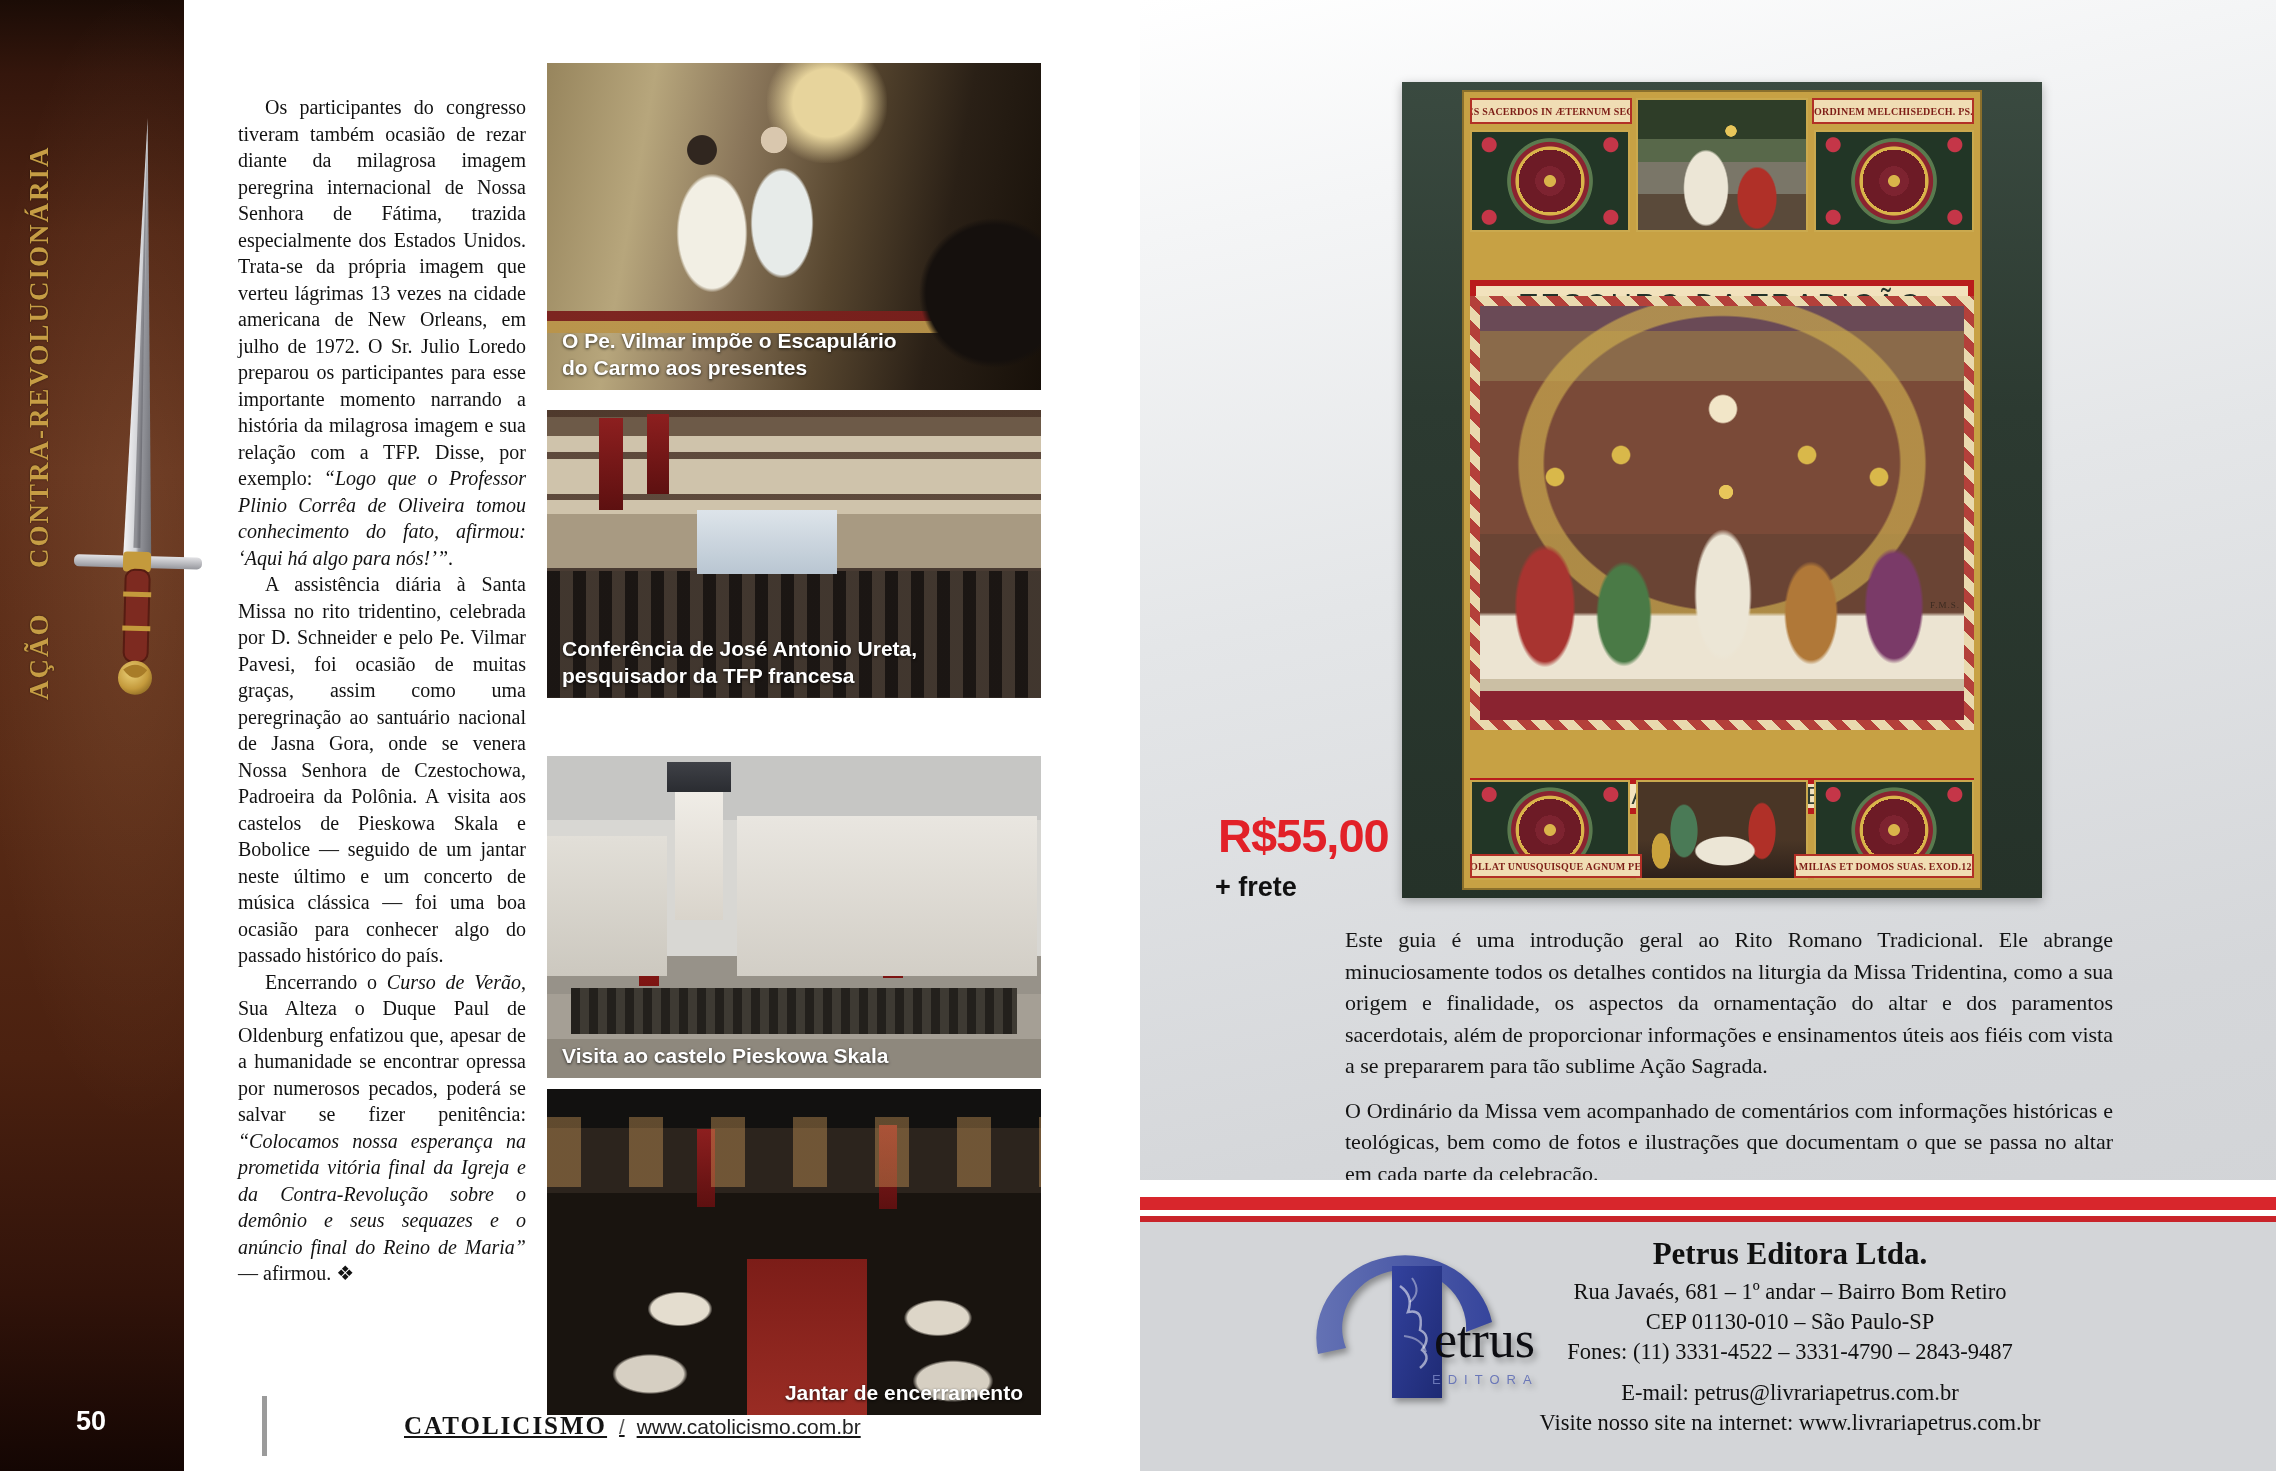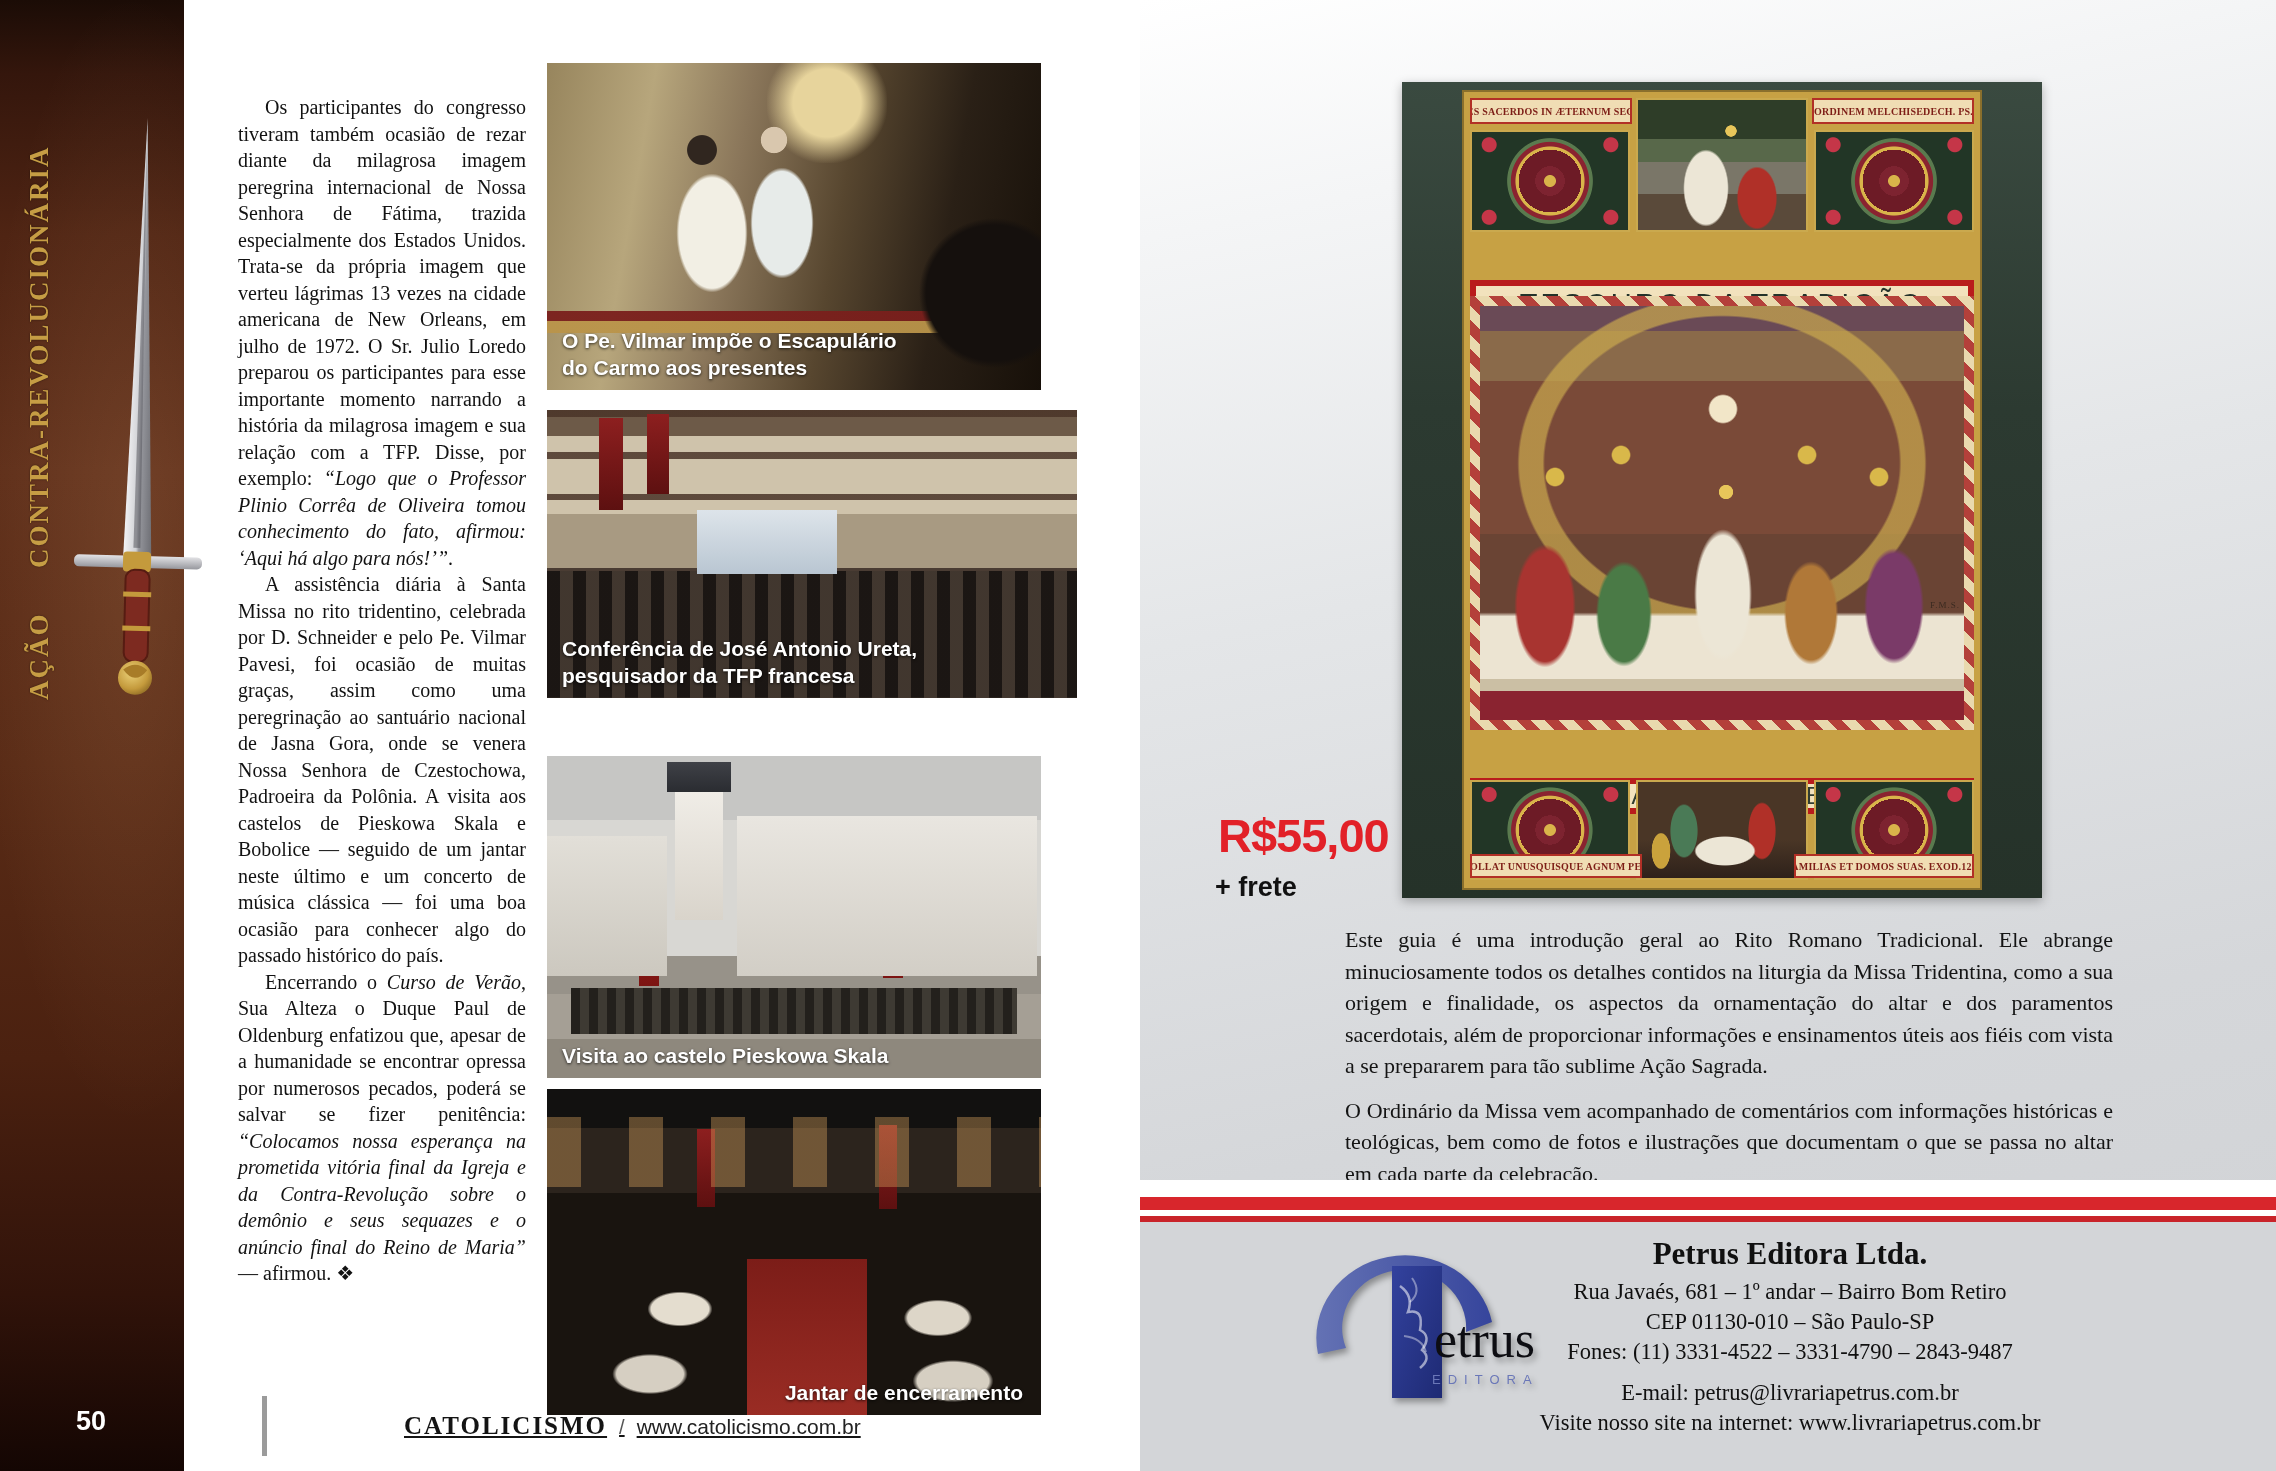--- a/index.html
+++ b/index.html
@@ -39,21 +39,21 @@
     radial-gradient(circle at 50% 50%,#15100d 0 58%,transparent 64%) 372px 140px / 150px 180px no-repeat,
     linear-gradient(180deg,rgba(122,31,28,.95) 0 45%,rgba(186,148,74,.95) 45% 100%) 0 248px / 100% 22px no-repeat,
     radial-gradient(circle at 50% 50%,#e7d49c 0 40%,transparent 72%) 220px -20px / 120px 120px no-repeat,
     linear-gradient(100deg,#97855d 0%,#b7a67c 20%,#8a765a 38%,#57462f 58%,#2a2016 78%,#171009 100%) 0 0 / 100% 100% no-repeat;}
   #photo2{top:410px;height:288px;background:
     linear-gradient(180deg,#dde4ea,#b9c6d2) 150px 100px / 140px 64px no-repeat,
     linear-gradient(180deg,#8d1f1f,#5d1010) 52px 8px / 24px 92px no-repeat,
     linear-gradient(180deg,#8d1f1f,#5d1010) 100px 4px / 22px 80px no-repeat,
     repeating-linear-gradient(180deg,rgba(74,52,40,.85) 0 7px,rgba(74,52,40,0) 7px 42px) 0 0 / 100% 90px no-repeat,
     repeating-linear-gradient(90deg,rgba(22,18,16,.9) 0 13px,rgba(64,54,46,.9) 13px 26px) 0 100% / 100% 44% no-repeat,
-    linear-gradient(180deg,#6d5a48 0 9%,#cfc3ab 9% 36%,#a89a82 36% 55%,#4a3c33 55% 100%) 0 0 / 100% 100% no-repeat; padding-left: 36px;}
+    linear-gradient(180deg,#6d5a48 0 9%,#cfc3ab 9% 36%,#a89a82 36% 55%,#4a3c33 55% 100%) 0 0 / 100% 100% no-repeat;}
   #photo3{top:756px;height:322px;background:
     linear-gradient(180deg,#3f4147,#2a2c31) 120px 6px / 64px 30px no-repeat,
     linear-gradient(180deg,#f0ede7,#d9d4cb) 128px 34px / 48px 130px no-repeat,
     linear-gradient(180deg,#e9e6e0,#d2cec6) 190px 60px / 300px 160px no-repeat,
     linear-gradient(180deg,#e2dfd8,#ccc8bf) 0px 80px / 120px 140px no-repeat,
     linear-gradient(180deg,#a8201e,#7c1412) 92px 120px / 20px 110px no-repeat,
     linear-gradient(180deg,#a8201e,#7c1412) 336px 118px / 20px 104px no-repeat,
     repeating-linear-gradient(90deg,#23201c 0 9px,#3e3a33 9px 18px) 24px 232px / 446px 46px no-repeat,
     linear-gradient(180deg,#c6c6c4 0 20%,#d8d7d3 20% 62%,#979289 62% 74%,#a59f95 74% 88%,#8e887d 88% 100%) 0 0 / 100% 100% no-repeat;}
   #photo4{top:1089px;height:326px;background:

